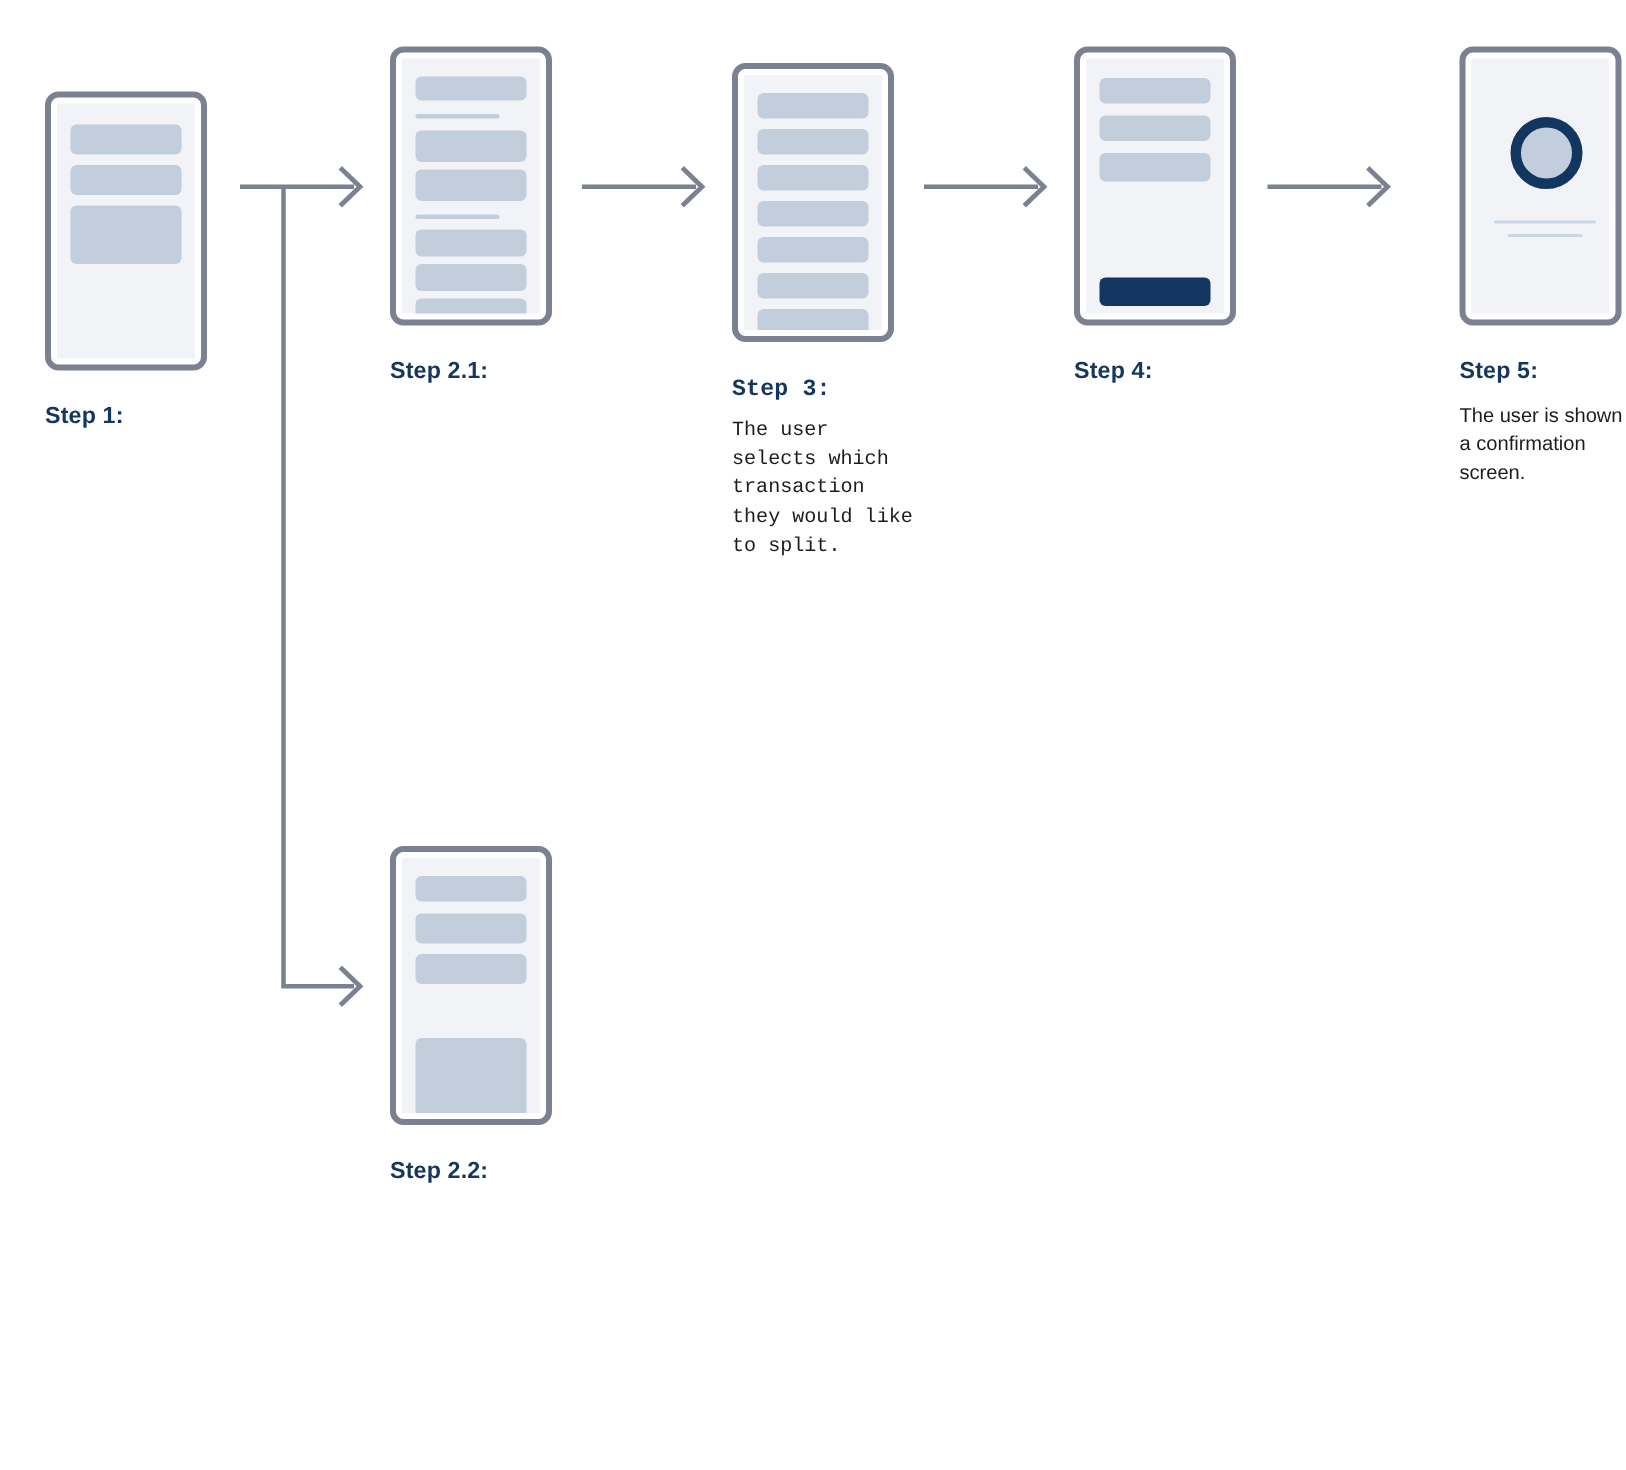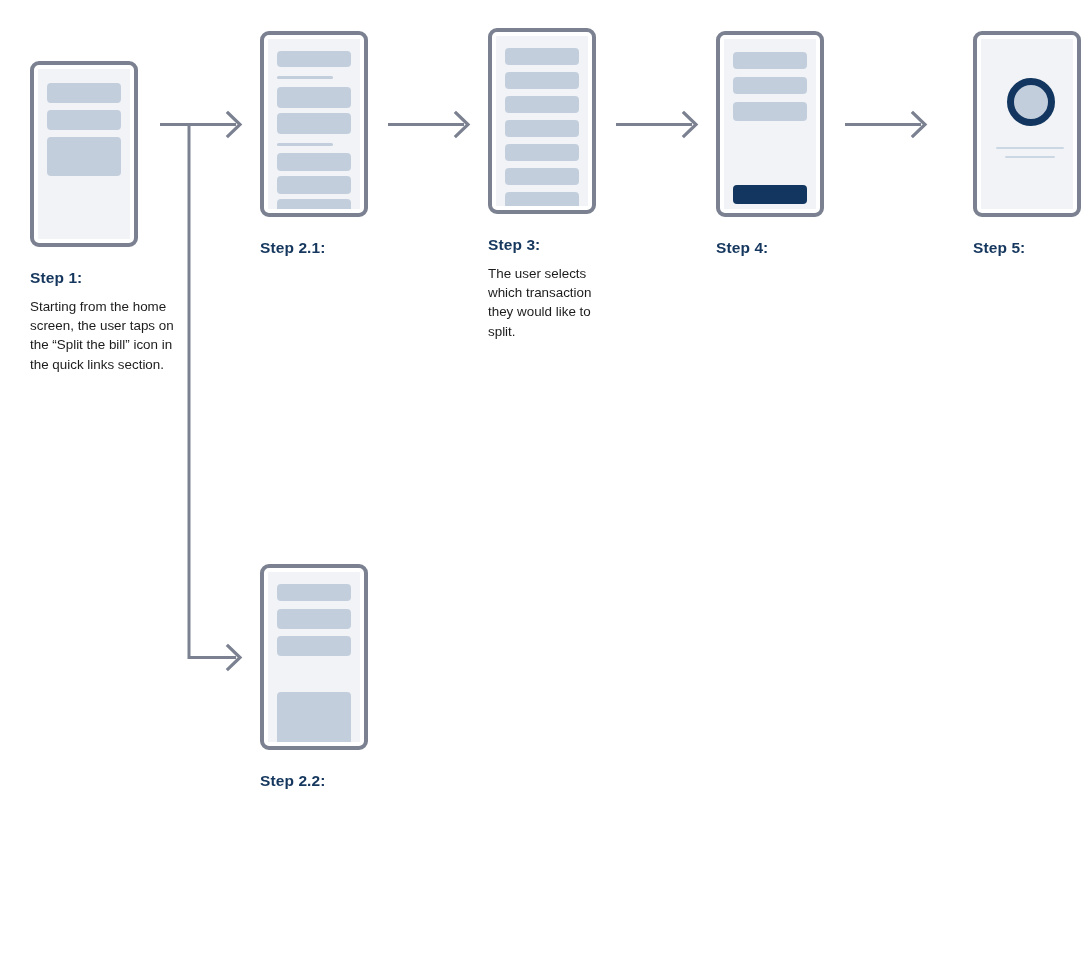--- a/index.html
+++ b/index.html
@@ -138,40 +138,39 @@
 
 <div class="step" style="left:30px; top:31px; width:152px;margin-top:30px;">
   <div class="phone">
     <div class="screen">
       <div class="bar" style="top:14px;  height:20px;"></div>
       <div class="bar" style="top:41px;  height:20px;"></div>
       <div class="bar" style="top:68px;  height:39px;"></div>
     </div>
   </div>
   <p class="step-title">Step 1:</p>
-  <p class="step-body">Starting from the home screen, the user taps on the “Split the bill” icon in the quick links section.</p>
 </div>
 
 <div class="step" style="left:260px; top:31px; width:118px;">
   <div class="phone">
     <div class="screen">
       <div class="bar" style="top:12px;  height:16px;"></div>
       <div class="thinline" style="top:37px;  width:56px;"></div>
       <div class="bar" style="top:48px;  height:21px;"></div>
       <div class="bar" style="top:74px;  height:21px;"></div>
       <div class="thinline" style="top:104px; width:56px;"></div>
       <div class="bar" style="top:114px; height:18px;"></div>
       <div class="bar" style="top:137px; height:18px;"></div>
       <div class="bar" style="top:160px; height:18px;"></div>
     </div>
   </div>
   <p class="step-title">Step 2.1:</p>
 </div>
 
-<div class="step" style="left:488px; top:28px; width:122px;">
+<div class="step" style="left:488px; top:42px; width:122px;font-family:Liberation Mono, monospace;">
   <div class="phone">
     <div class="screen">
       <div class="bar" style="top:12px;  height:17px;"></div>
       <div class="bar" style="top:36px;  height:17px;"></div>
       <div class="bar" style="top:60px;  height:17px;"></div>
       <div class="bar" style="top:84px;  height:17px;"></div>
       <div class="bar" style="top:108px; height:17px;"></div>
       <div class="bar" style="top:132px; height:17px;"></div>
       <div class="bar" style="top:156px; height:17px;"></div>
     </div>
@@ -194,20 +193,21 @@
 
 <div class="step" style="left:945px; top:31px; width:112px;margin-left:28px;">
   <div class="phone">
     <div class="screen">
       <div class="ring" style="left:26px; top:39px; width:48px; height:48px;"></div>
       <div class="hairline" style="left:15px; top:108px; width:68px;"></div>
       <div class="hairline" style="left:24px; top:117px; width:50px;"></div>
     </div>
   </div>
   <p class="step-title">Step 5:</p>
+  <p class="step-body">The user is shown a confirmation screen.</p>
 </div>
 
 <div class="step" style="left:260px; top:564px; width:118px;">
   <div class="phone">
     <div class="screen">
       <div class="bar" style="top:12px; height:17px;"></div>
       <div class="bar" style="top:37px; height:20px;"></div>
       <div class="bar" style="top:64px; height:20px;"></div>
       <div class="blockbig" style="top:120px; height:55px;"></div>
     </div>

